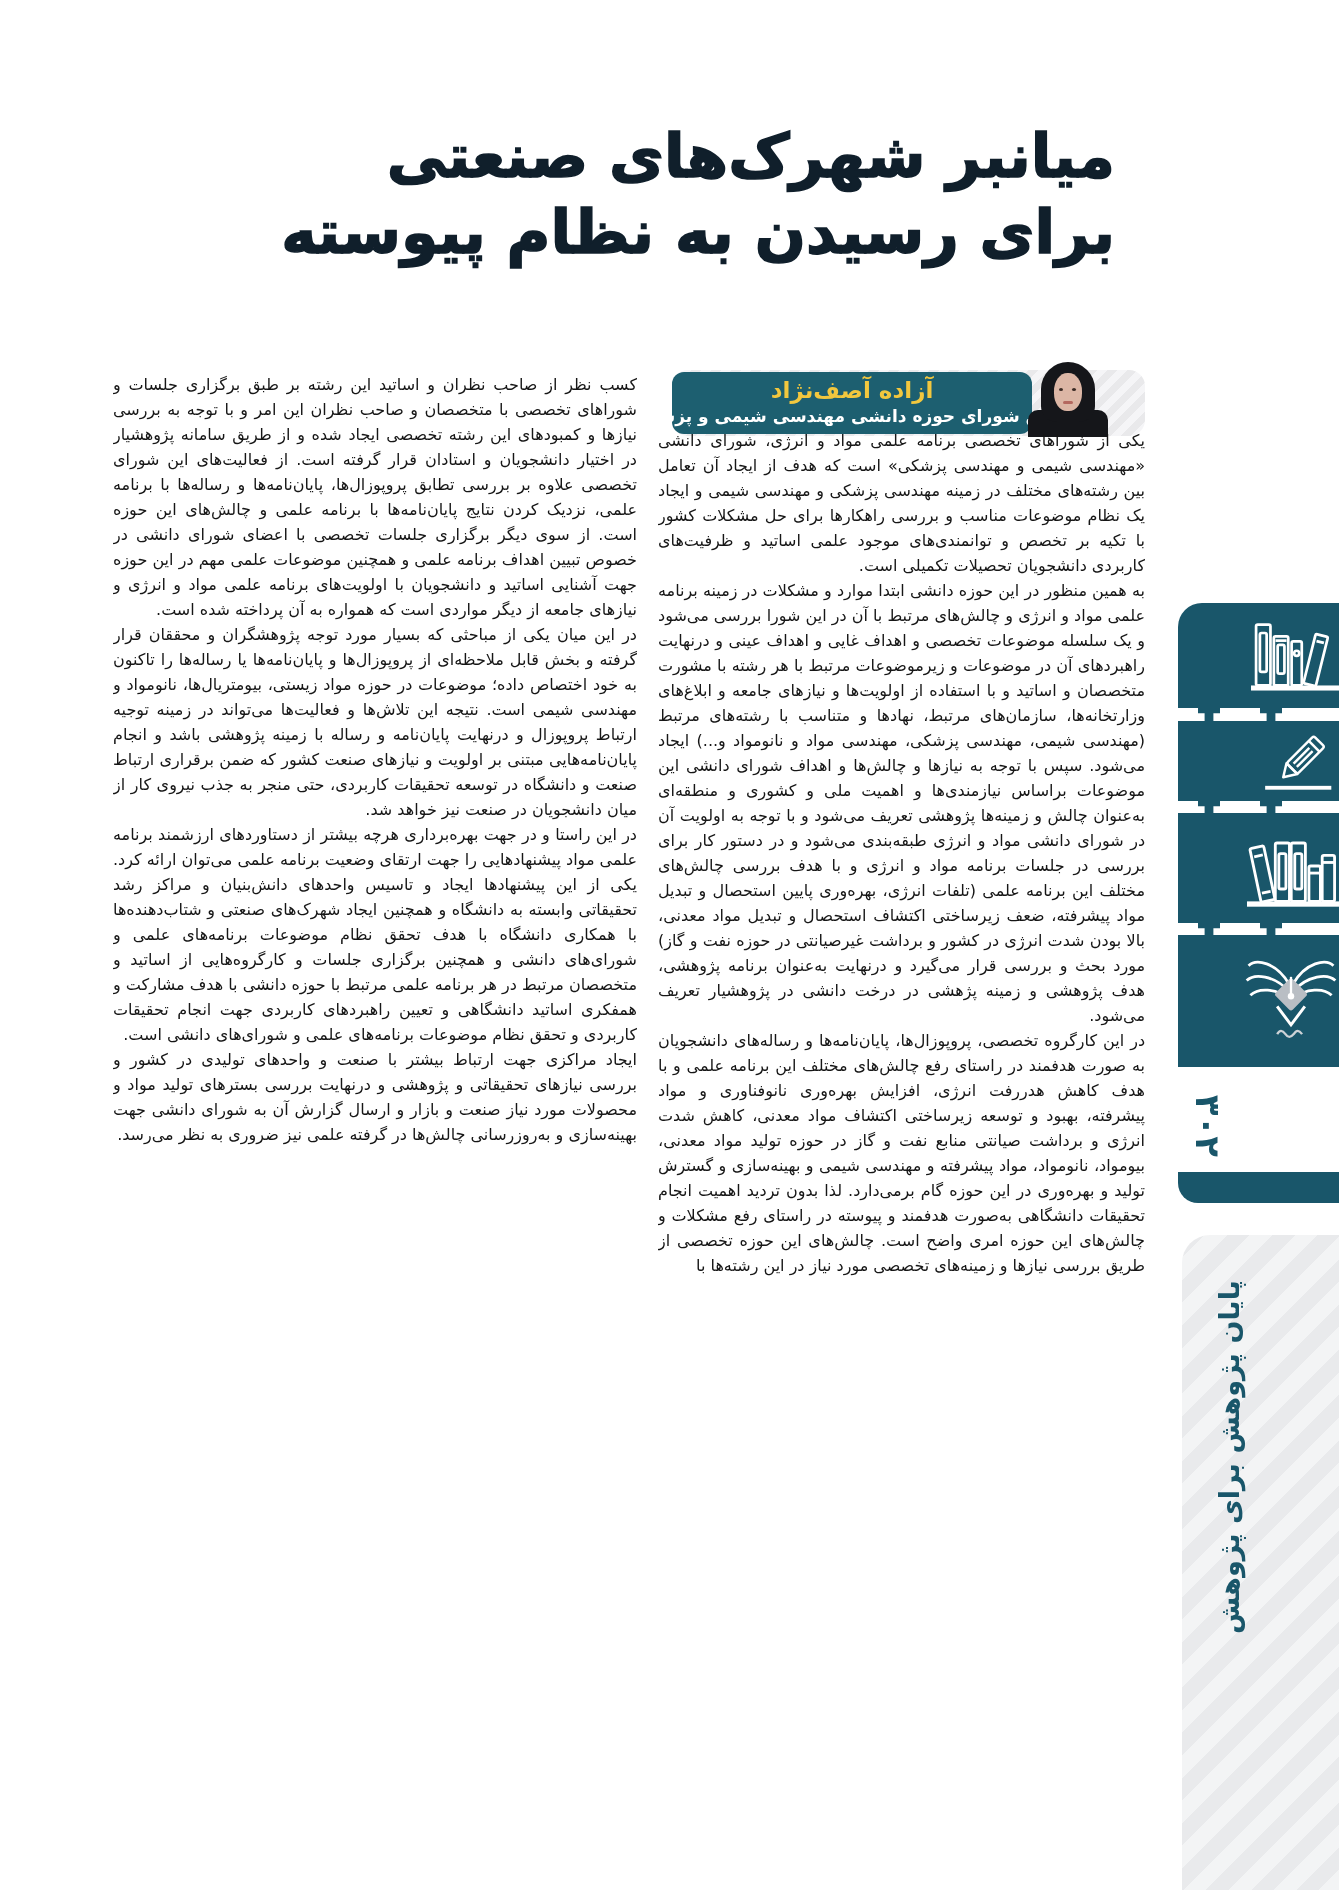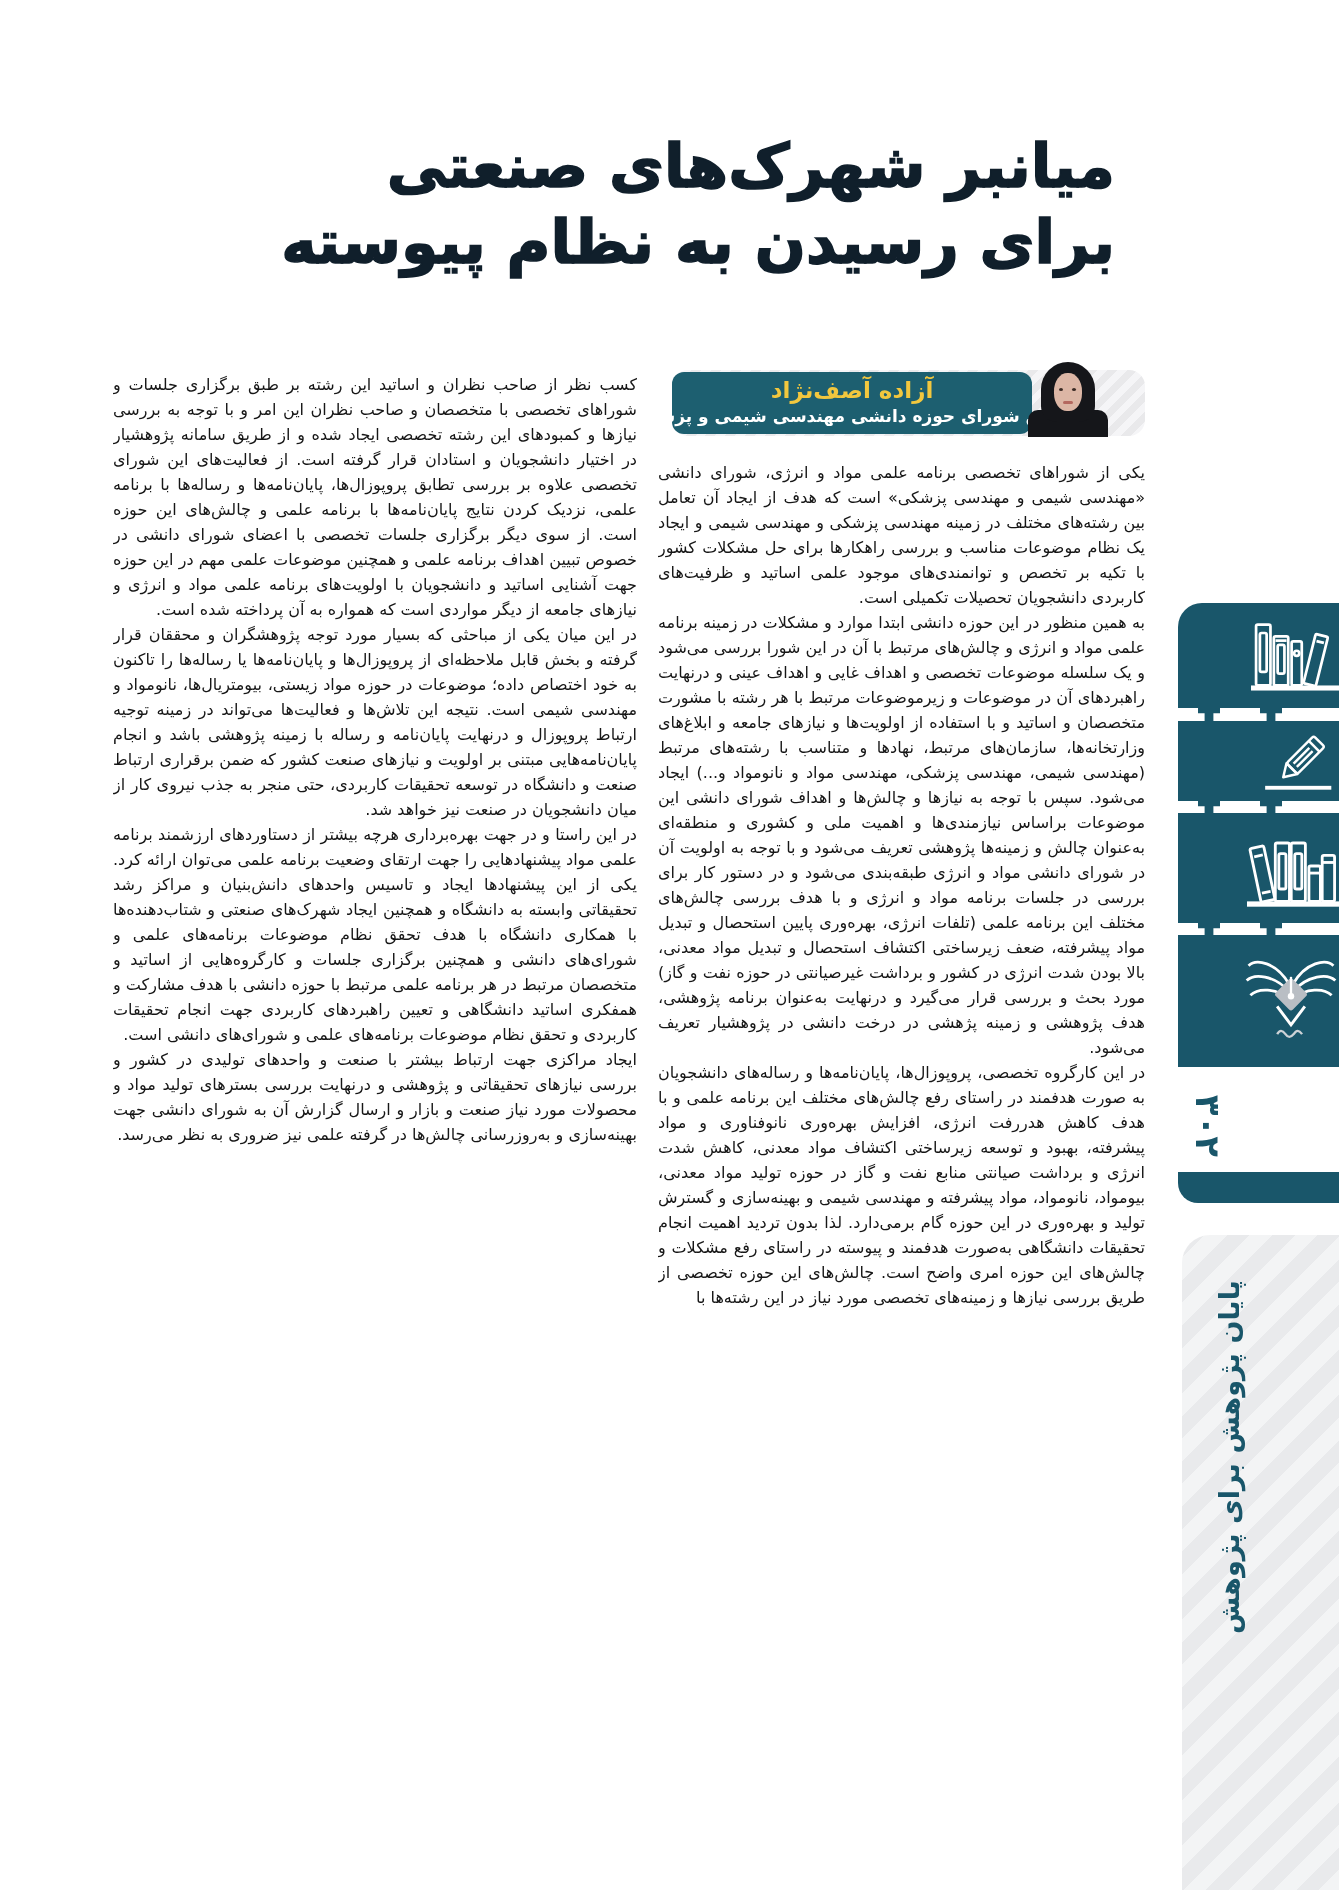--- a/index.html
+++ b/index.html
@@ -11,21 +11,21 @@
   }
   *{box-sizing:border-box;}
   html,body{margin:0;padding:0;background:#fff;}
   .page{
     position:relative;width:1339px;height:1890px;margin:0 auto;
     background:#fff;overflow:hidden;direction:rtl;
     font-family:"DejaVu Sans",sans-serif;
   }
   
   .title{
-    position:absolute;left:180px;right:224px;top:128px;
+    position:absolute;left:180px;right:224px;top:118px;
     text-align:right;color:var(--title-ink);
     font-weight:bold;font-size:60px;line-height:76px;
     -webkit-text-stroke:1.6px var(--title-ink);
     letter-spacing:-1px;
   }
   
   .byline-band{
     position:absolute;left:672px;top:370px;width:473px;height:66px;
     border-radius:16px;
     background:repeating-linear-gradient(135deg,#e9e9eb 0 7px,#f5f5f7 7px 14px);
@@ -41,21 +41,21 @@
   .photo{position:absolute;left:356px;top:-8px;width:80px;height:75px;}
   .photo .chador-head{position:absolute;left:13px;top:0;width:54px;height:60px;background:#15161a;border-radius:27px 27px 16px 16px;}
   .photo .chador-shoulders{position:absolute;left:0;bottom:0;width:100%;height:27px;background:#15161a;border-radius:10px 10px 0 0;}
   .photo .face{position:absolute;left:26px;top:11px;width:28px;height:38px;background:#dcb6a5;border-radius:48% 48% 46% 46%;}
   .photo .face::before{content:"";position:absolute;left:5px;top:15px;width:4px;height:3px;background:#3a2a24;border-radius:50%;box-shadow:13px 0 0 #3a2a24;}
   .photo .face::after{content:"";position:absolute;left:9px;top:28px;width:10px;height:2.5px;background:#b4685f;border-radius:2px;}
   
   .col{position:absolute;color:var(--ink);font-size:16px;line-height:25px;
        text-align:justify;text-justify:inter-word;overflow:hidden;}
   .col p{margin:0;}
-  .col-right{left:658px;top:460px;width:487px;height:1268px;}
+  .col-right{left:658px;top:428px;width:487px;height:1268px;}
   .col-left{left:113px;top:372px;width:524px;height:1358px;}
   
   .side-block{position:absolute;left:1178px;width:161px;background:var(--teal);}
   .sb-1{top:603px;height:105px;border-top-left-radius:24px;}
   .sb-2{top:721px;height:80px;}
   .sb-3{top:813px;height:110px;}
   .sb-4{top:935px;height:132px;}
   .side-block svg{display:block;margin:10px 0 0 14px;}
   .foot{position:absolute;width:22px;height:13px;background:var(--teal);
         clip-path:polygon(0 0,100% 0,100% 40%,70% 40%,70% 100%,30% 100%,30% 40%,0 40%);}

